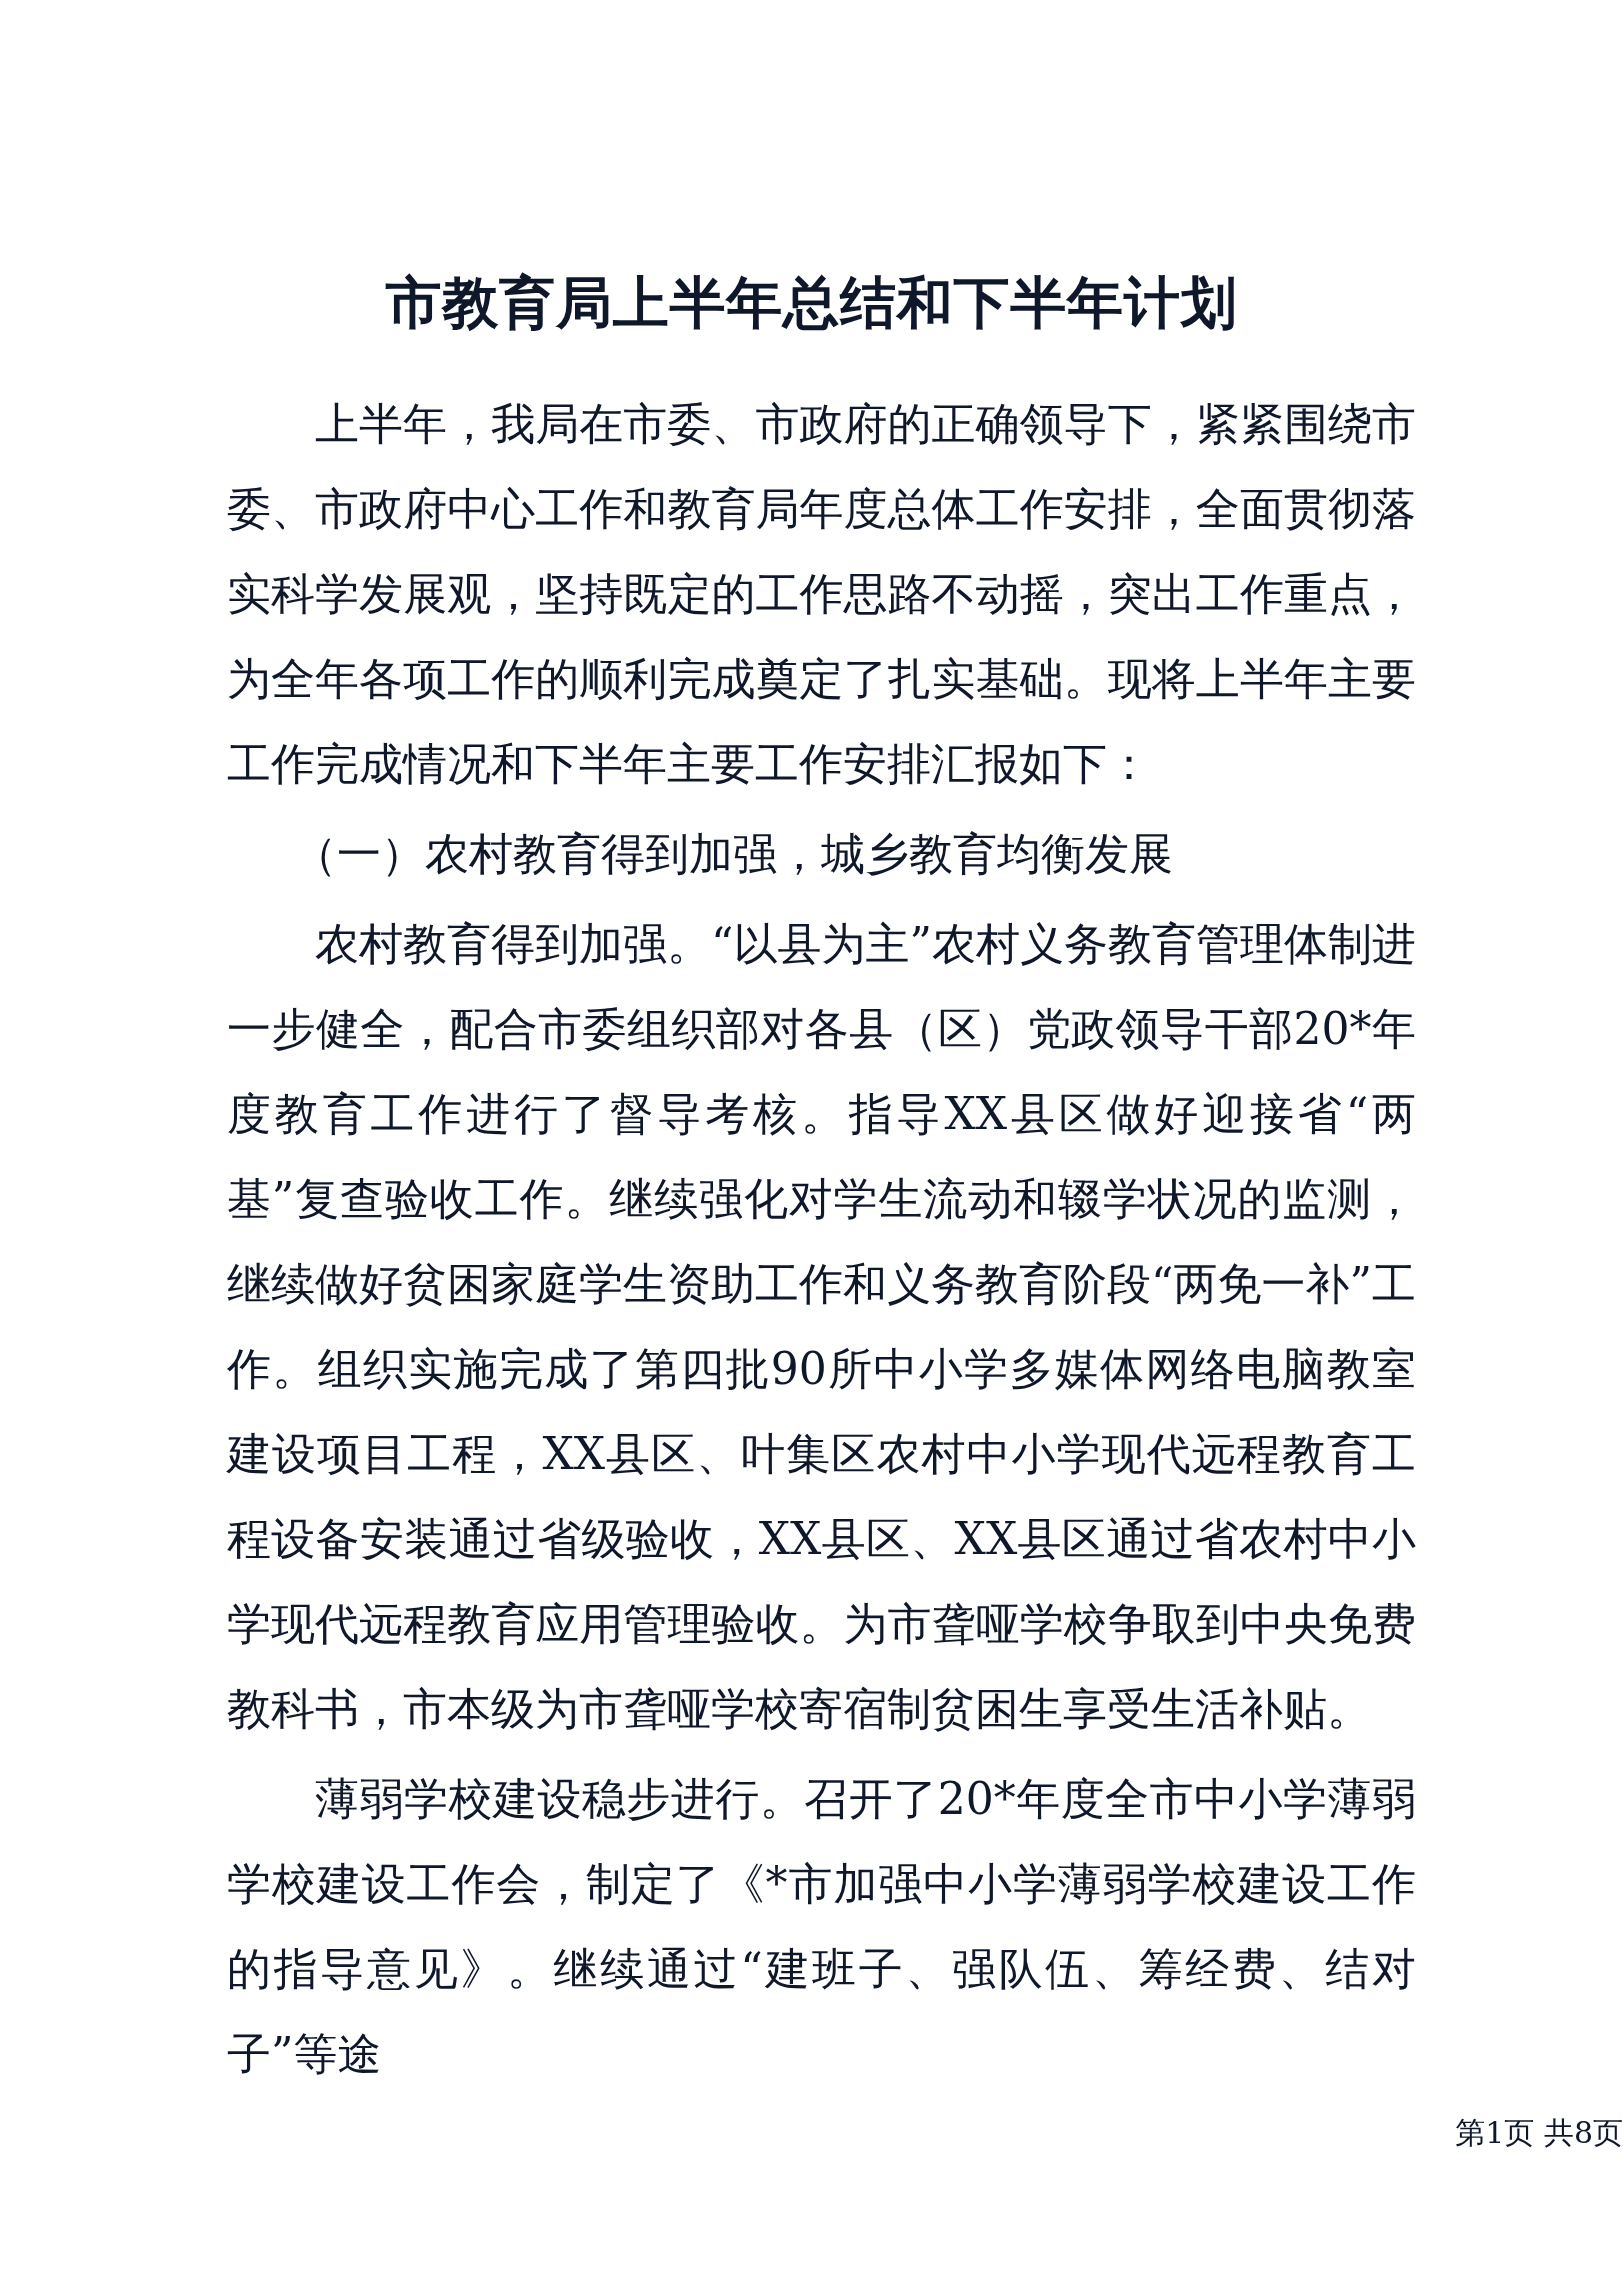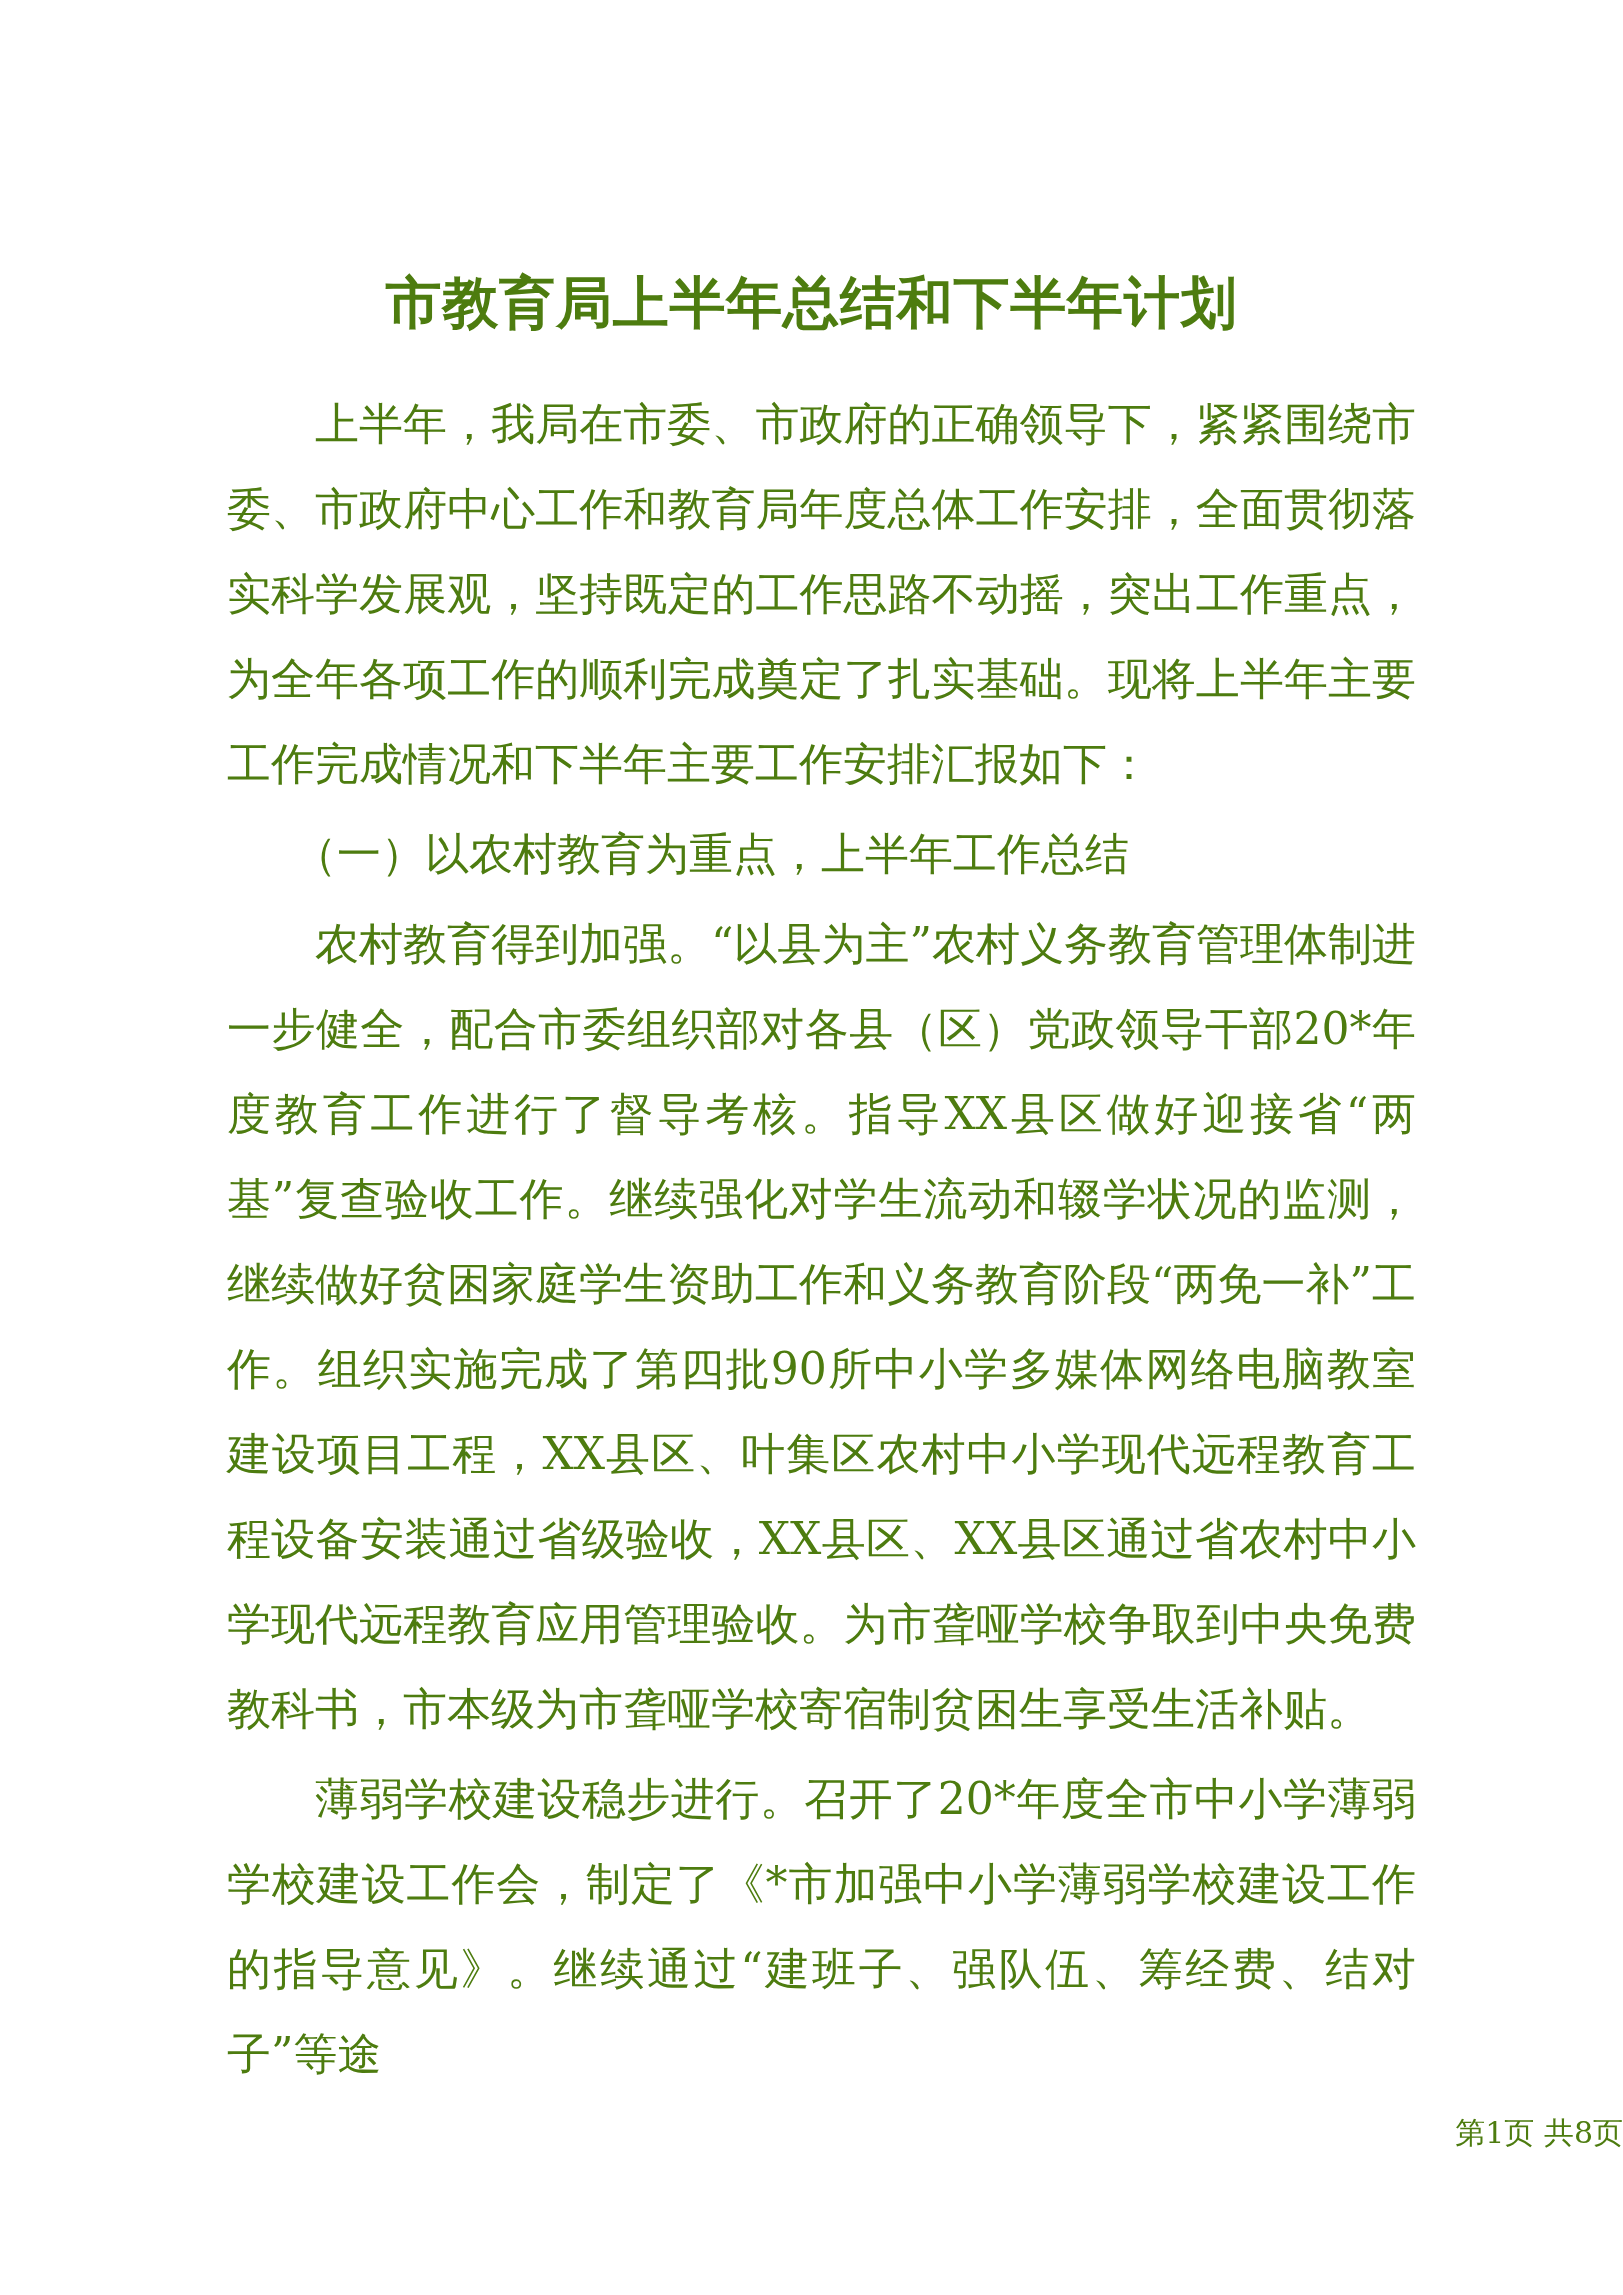--- a/index.html
+++ b/index.html
@@ -1,19 +1,19 @@
 <!DOCTYPE html>
 <html style="font-size:13.5px"><head>
   <meta charset="utf-8">
   <style>
     html, body { margin: 0; padding: 0; background: #ffffff; }
     body { width: 1623px; height: 2295px; position: relative; overflow: hidden; }
     .page {
       position: absolute; left: 0; top: 0; width: 1623px; height: 2295px;
-      background: #ffffff; color: #4d7c0f;
+      background: #ffffff; color: #0f172a;
       font-family: "DejaVu Serif", "Liberation Serif", serif;
     }
     .title {
       position: absolute; left: 0; top: 269px; width: 1623px;
       text-align: center; font-size: 56px; line-height: 68px;
       font-family: "DejaVu Sans", "Liberation Sans", sans-serif;
       font-weight: bold; letter-spacing: 0.8px;
     }
     .body {
       position: absolute; left: 222px; top: 376px; width: 1199px;
@@ -28,19 +28,19 @@
       text-align: right; font-size: 30px; line-height: 42px;
     }
   </style>
 </head>
 <body>
 
 <div class="page">
   <div class="title">市教育局上半年总结和下半年计划</div>
   <div class="body">
     <p>上半年，我局在市委、市政府的正确领导下，紧紧围绕市委、市政府中心工作和教育局年度总体工作安排，全面贯彻落实科学发展观，坚持既定的工作思路不动摇，突出工作重点，为全年各项工作的顺利完成奠定了扎实基础。现将上半年主要工作完成情况和下半年主要工作安排汇报如下：</p>
-    <p class="h2">（一）以农村教育为重点，上半年工作总结</p>
+    <p class="h2">（一）农村教育得到加强，城乡教育均衡发展</p>
     <p>农村教育得到加强。“以县为主”农村义务教育管理体制进一步健全，配合市委组织部对各县（区）党政领导干部20*年度教育工作进行了督导考核。指导XX县区做好迎接省“两基”复查验收工作。继续强化对学生流动和辍学状况的监测，继续做好贫困家庭学生资助工作和义务教育阶段“两免一补”工作。组织实施完成了第四批90所中小学多媒体网络电脑教室建设项目工程，XX县区、叶集区农村中小学现代远程教育工程设备安装通过省级验收，XX县区、XX县区通过省农村中小学现代远程教育应用管理验收。为市聋哑学校争取到中央免费教科书，市本级为市聋哑学校寄宿制贫困生享受生活补贴。</p>
     <p>薄弱学校建设稳步进行。召开了20*年度全市中小学薄弱学校建设工作会，制定了《*市加强中小学薄弱学校建设工作的指导意见》。继续通过“建班子、强队伍、筹经费、结对子”等途</p>
   </div>
   <div class="footer">第1页 共8页</div>
 </div>
 
 
 </body></html>

